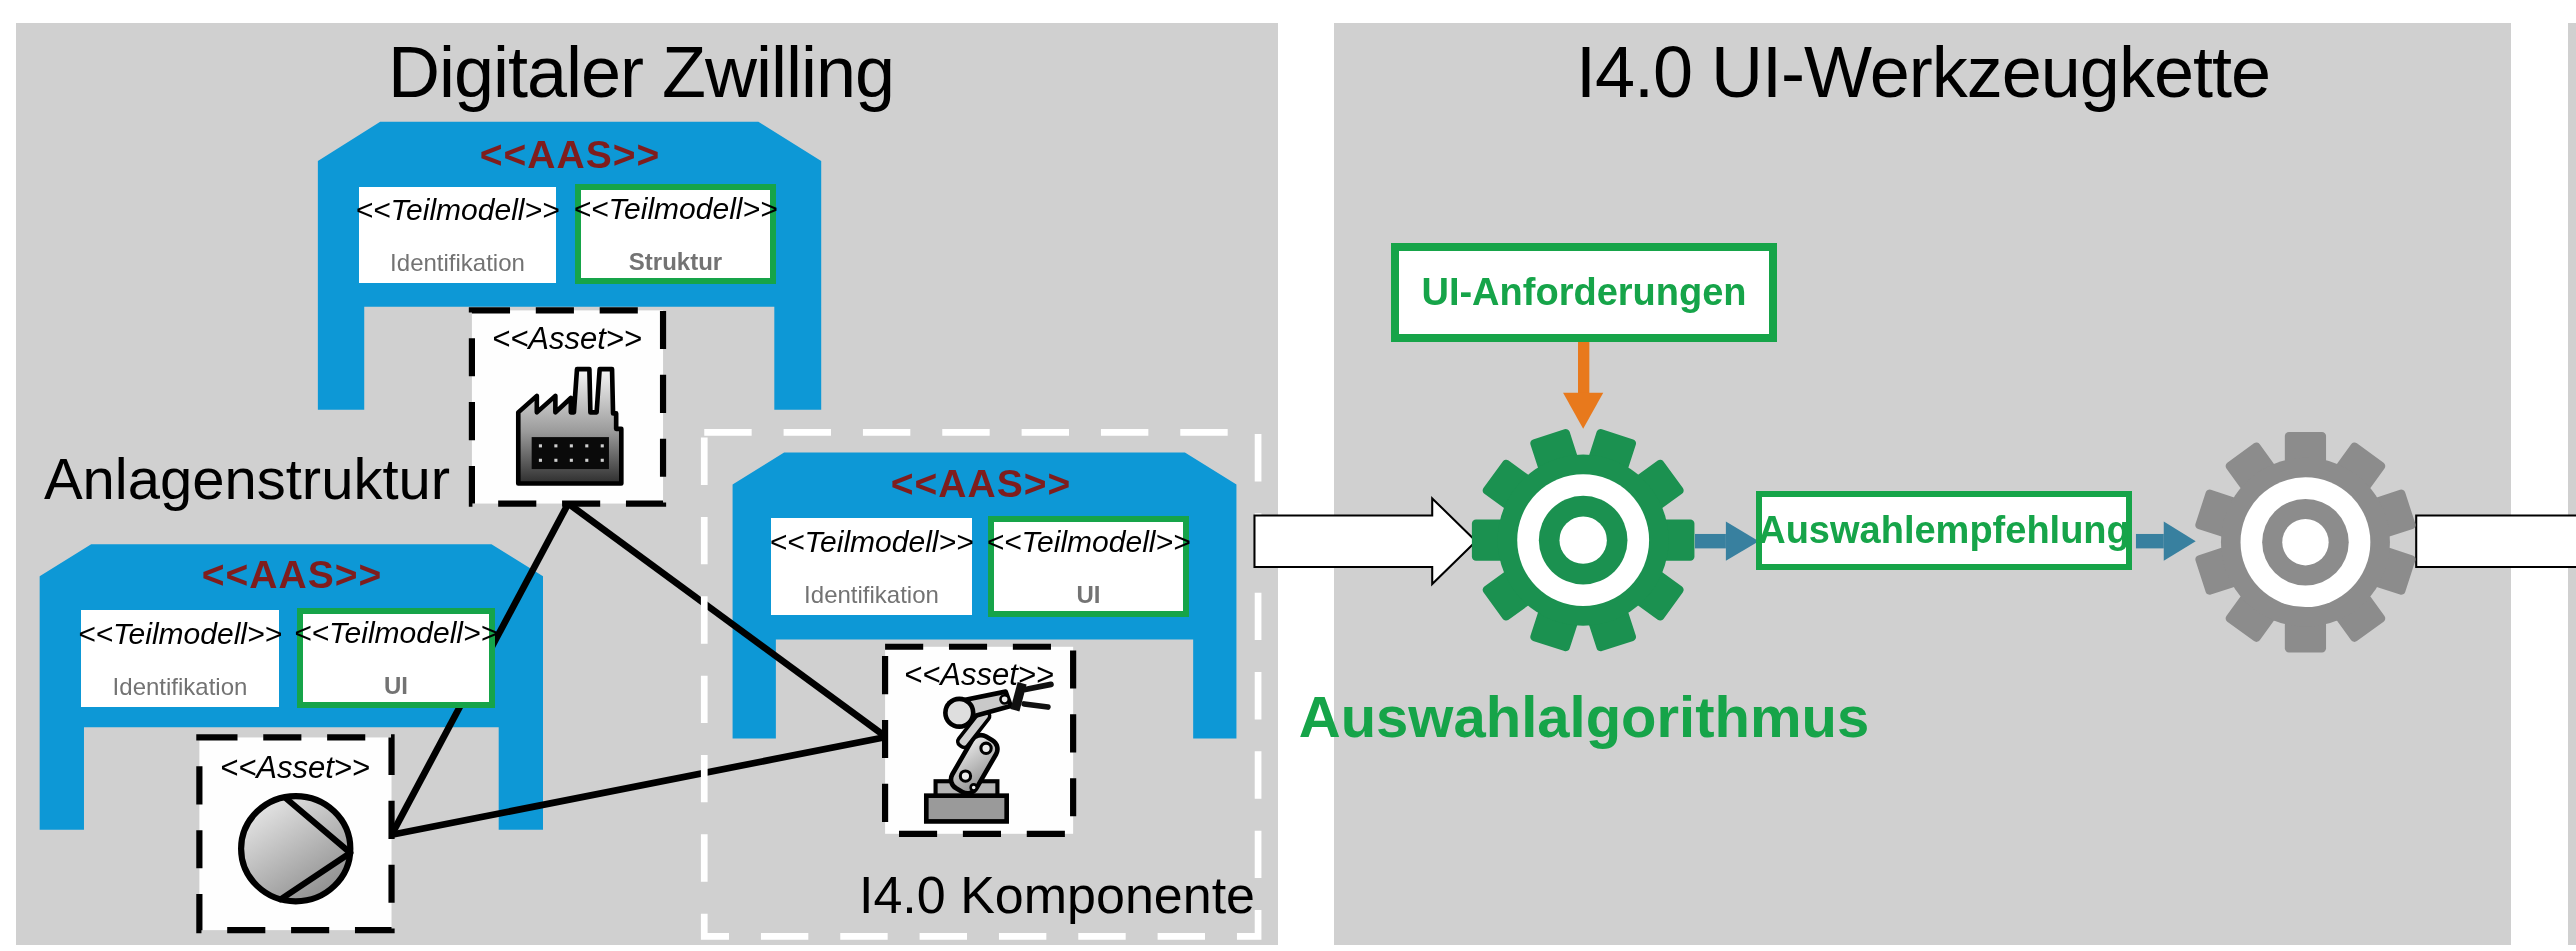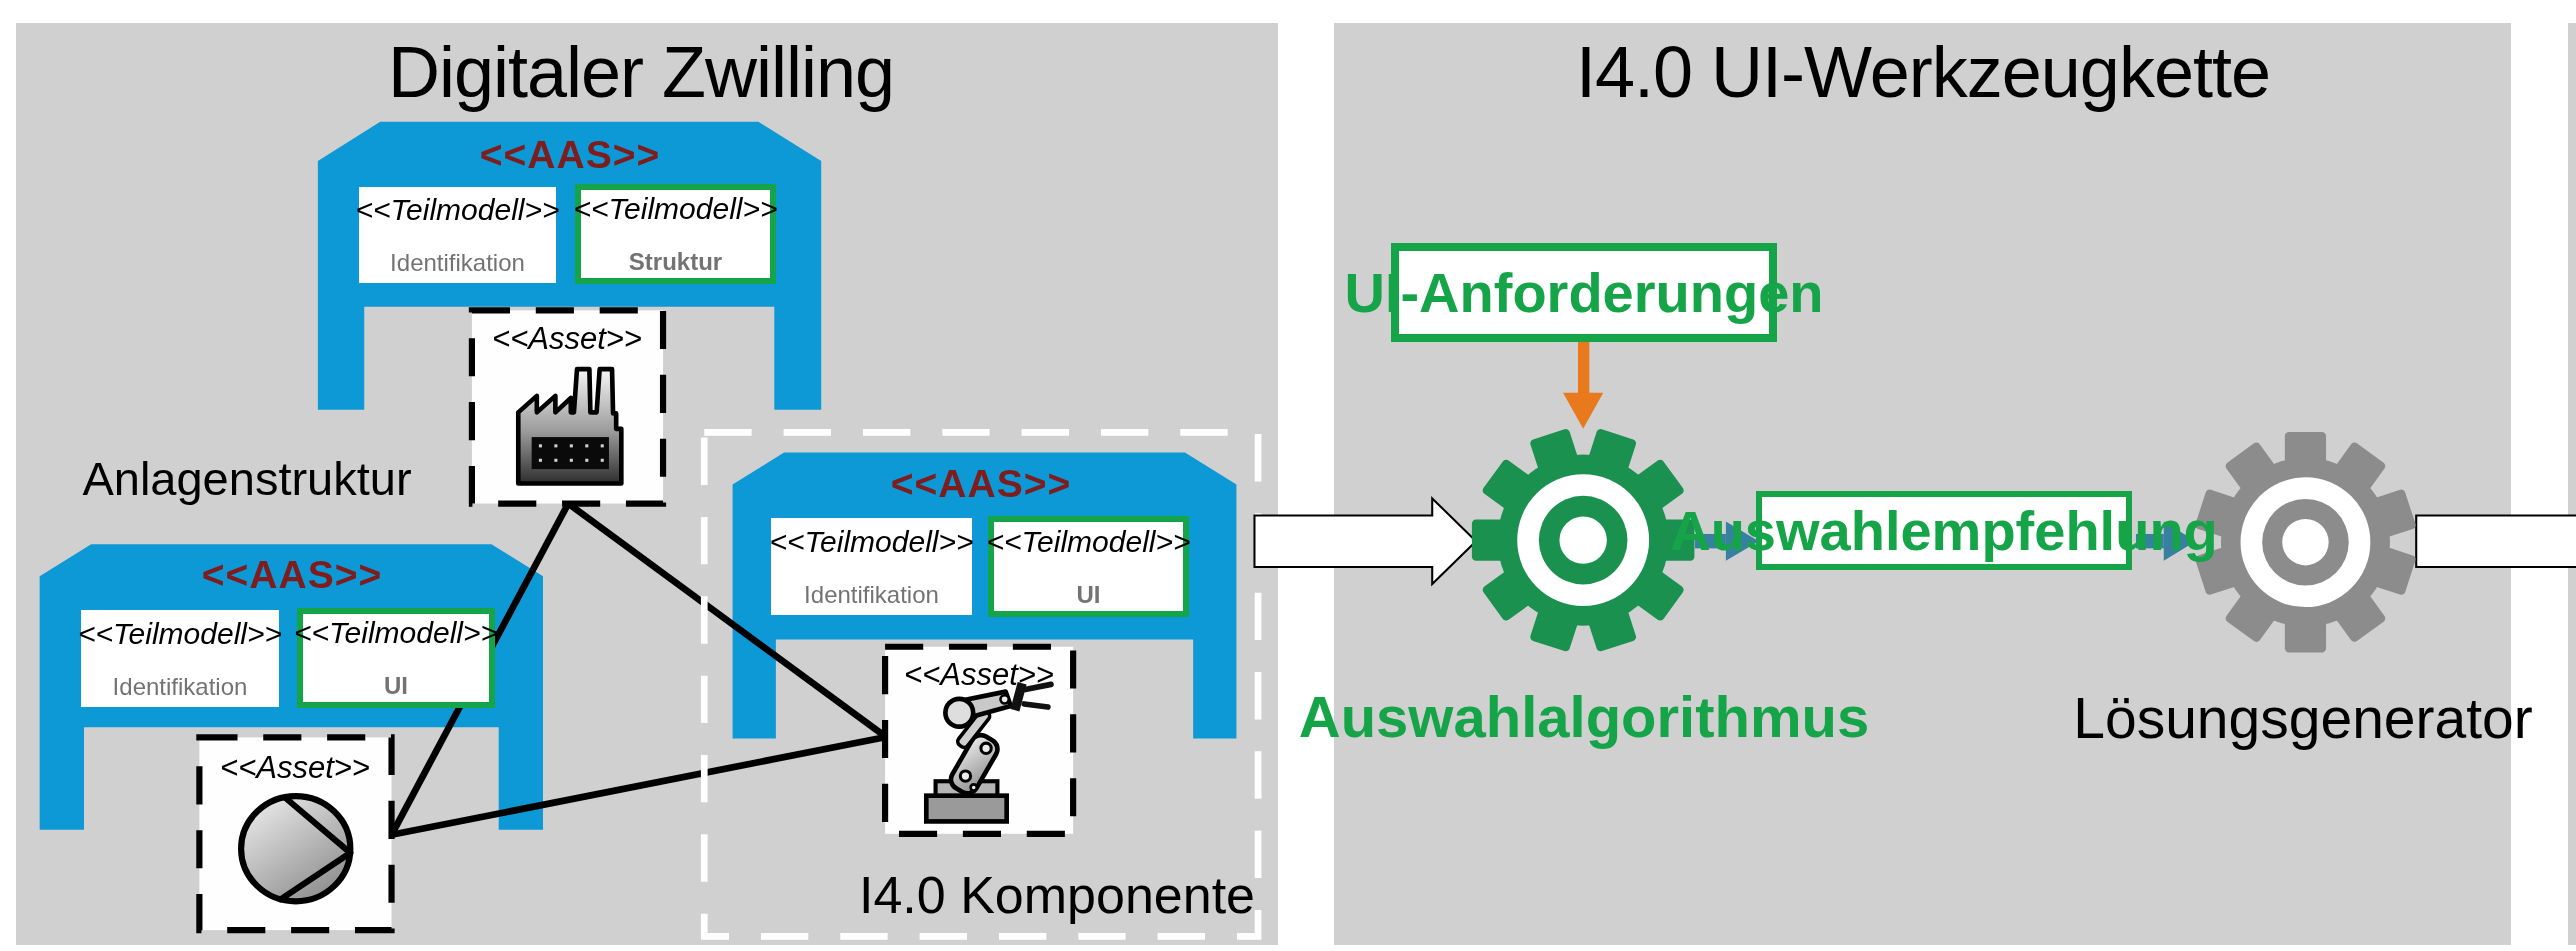--- a/index.html
+++ b/index.html
@@ -8,32 +8,32 @@
   html,body { margin:0; padding:0; background:#fff; }
   .stage { position:relative; width:3376px; height:952px; background:#fff; overflow:hidden;
            font-family:"Liberation Sans", sans-serif; }
   .panel { position:absolute; top:23px; height:922px; background:var(--panel); }
   .overlay { position:absolute; left:0; top:0; width:3376px; height:952px; z-index:1; }
   .lbl { position:absolute; transform:translate(-50%,-50%); white-space:nowrap; color:#000;
          z-index:3; text-align:center; line-height:1.05; }
   .title { font-size:72px; letter-spacing:-1px;text-align:right; }
   .aas-lbl { font-size:39px; font-weight:bold; color:#7f1d1d; letter-spacing:1px; }
   .asset-lbl { font-size:31px; font-style:italic; }
-  .plain-lbl { font-size:47px; }
+  .plain-lbl { font-size:58px; }
   .komp-lbl { font-size:52px;margin-left:32px; }
   .big-green { font-size:58px; font-weight:bold; color:var(--green); }
   .big-black { font-size:57px; }
   .mbox { position:absolute; background:#fff; z-index:2; display:flex; flex-direction:column;
           align-items:center; justify-content:center; gap:22px; text-align:center; }
   .mbox .stereo { font-style:italic; font-size:30px; color:#000; white-space:nowrap; }
   .mbox .name { font-size:24px; color:#737373; white-space:nowrap; }
   .gb { border:6.2px solid var(--green); }
   .gname { color:var(--green); font-weight:bold; }
   .chipbox { border:8.2px solid var(--green); }
-  .chipbox .chip { font-size:56px; font-weight:bold; color:var(--green); white-space:nowrap; }
+  .chipbox .chip { font-size:38px; font-weight:bold; color:var(--green); white-space:nowrap; }
 </style>
 </head>
 <body>
 
 <div class="stage">
 
   <div class="panel" style="left:15.5px;width:1262px;"></div>
   <div class="panel" style="left:1334px;width:1177px;"></div>
   <div class="panel" style="left:2568px;width:796px;"></div>
 
@@ -362,16 +362,15 @@
   </div>
 
   <div class="mbox chipbox" style="left:1391px;top:243px;width:386px;height:99px;">
     <div class="chip">UI-Anforderungen</div>
   </div>
   <div class="mbox chipbox" style="left:1756px;top:491px;width:376px;height:79px;border-width:6.2px;">
     <div class="chip">Auswahlempfehlung</div>
   </div>
 
   <div class="lbl big-green" style="left:1584px;top:717px;">Auswahlalgorithmus</div>
-  <div class="lbl big-black" style="left:2303px;top:719px;">Lösungsgenerator</div>
 
 </div>
 
 
 </body></html>

